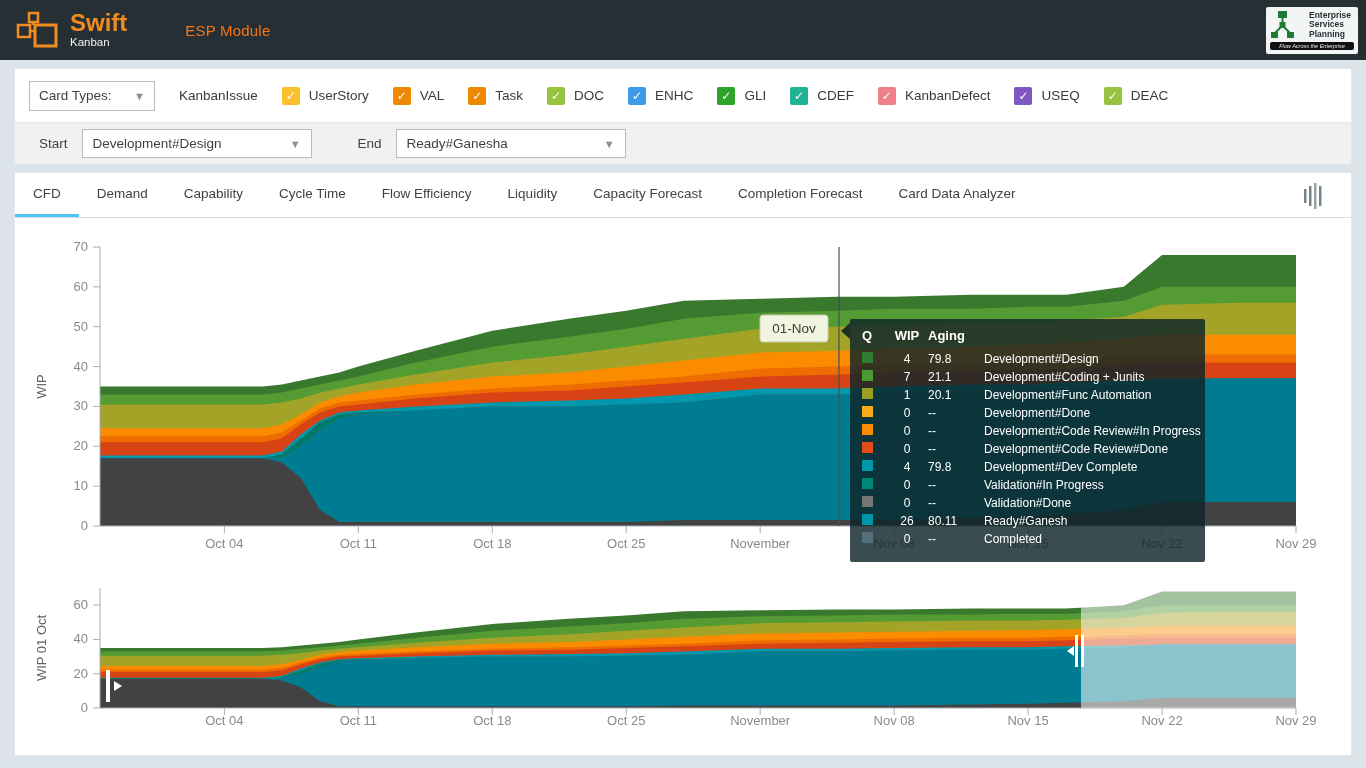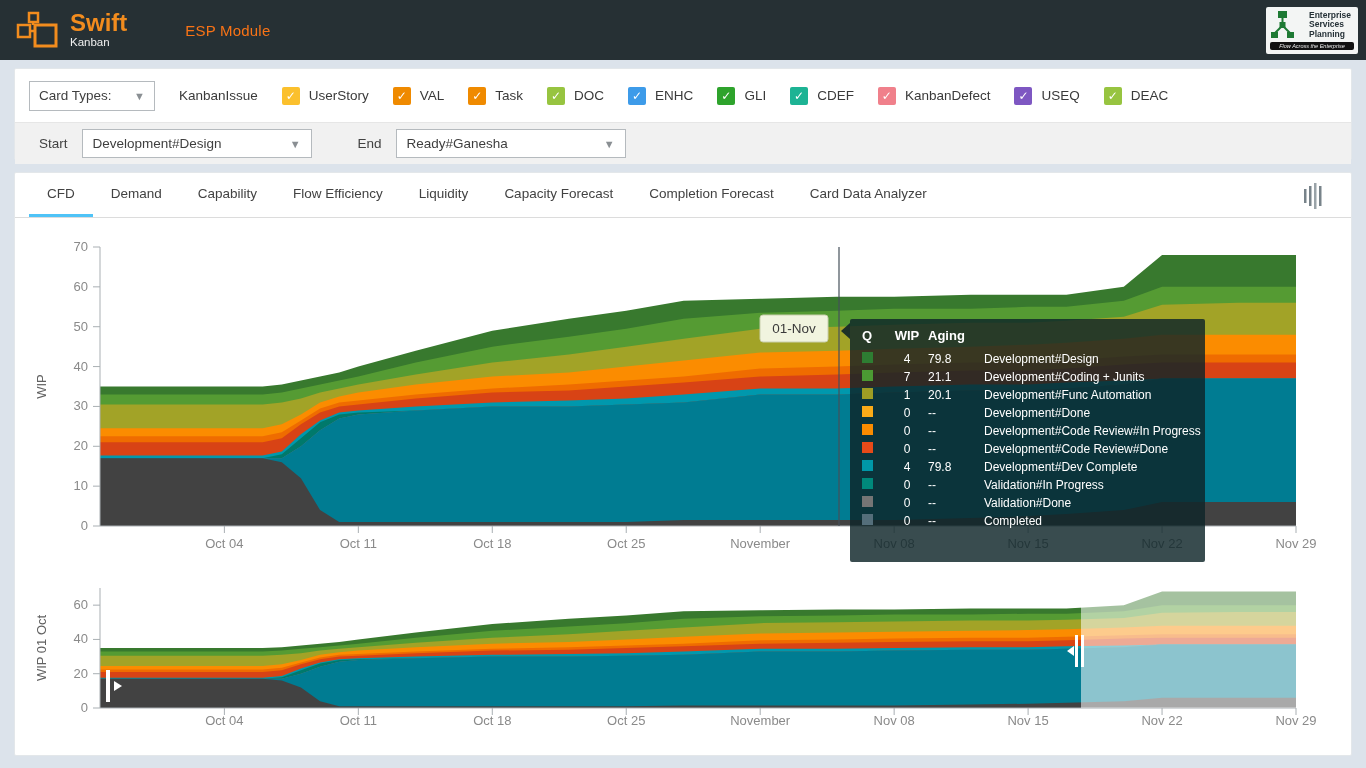--- a/index.html
+++ b/index.html
@@ -25,21 +25,21 @@
   .ct-dd { width:126px; height:30px; border:1px solid #b5babe; display:flex; align-items:center; justify-content:space-between; padding:0 9px; font-size:13.5px; color:#3f3f3f; background:#fff; }
   .caret { color:#8a8f93; font-size:11px; }
   .ct-item { display:flex; align-items:center; gap:9px; font-size:13.5px; color:#3a3a3a; }
   .cbx { width:18px; height:18px; border-radius:2px; display:flex; align-items:center; justify-content:center; color:#fff; font-size:12px; font-weight:bold; }
   .se-row { height:42px; background:#f1f1f1; display:flex; align-items:center; padding-left:24px; border-top:1px solid #e6e6e6; }
   .se-label { font-size:13.5px; color:#424242; margin-right:14px; }
   .select { width:230px; height:29px; background:#fff; border:1px solid #b5babe; display:flex; align-items:center; justify-content:space-between; padding:0 10px; font-size:13.5px; color:#3f3f3f; }
   .se-gap { width:46px; }
 
   .chart-card { left:14px; top:172px; width:1338px; height:584px; }
-  .tabs { height:45px; border-bottom:1px solid #dcdcdc; display:flex; align-items:stretch; padding-left:14px; position:relative; }
+  .tabs { height:45px; border-bottom:1px solid #dcdcdc; display:flex; align-items:stretch; position:relative; }
   .tab { display:flex; align-items:center; padding:0 18px; font-size:13.5px; color:#424242; cursor:pointer; border-bottom:3px solid transparent; white-space:nowrap; }
   .tab.active { border-bottom-color:#4fc3f7; }
   .bars-icon { position:absolute; right:26px; top:10px; }
 
   svg text { font-family:"Liberation Sans","DejaVu Sans",sans-serif; }
 
   
   .cfd-tooltip { position:absolute; left:835px; top:146px; width:355px; height:243px; background:rgba(14,36,40,.82); color:#fff; border-radius:2px; z-index:6; }
   .cfd-tooltip:before { content:""; position:absolute; left:-9px; top:4px; border-top:8px solid transparent; border-bottom:8px solid transparent; border-right:9px solid rgba(14,36,40,.9); }
   .tt-grid { display:grid; grid-template-columns:36px 42px 56px 1fr; align-items:center; }
@@ -154,20 +154,21 @@
       <span class="caret">▼</span>
     </div>
   </div>
 </div>
 
 <div class="card chart-card">
   <div class="tabs" id="tabs-row">
     <div class="tab active">CFD</div>
       <div class="tab">Demand</div>
       <div class="tab">Capability</div>
+      <div class="tab">Cycle Time</div>
       <div class="tab">Flow Efficiency</div>
       <div class="tab">Liquidity</div>
       <div class="tab">Capacity Forecast</div>
       <div class="tab">Completion Forecast</div>
       <div class="tab">Card Data Analyzer</div>
       <svg class="bars-icon" width="22" height="26" viewBox="0 0 22 26">
       <rect x="1" y="6" width="2.5" height="14" fill="#78838a"></rect>
       <rect x="6" y="3" width="2.5" height="20" fill="#78838a"></rect>
       <rect x="11" y="0" width="2.5" height="26" fill="#9aa3a8"></rect>
       <rect x="16" y="3" width="2.5" height="20" fill="#78838a"></rect>
@@ -345,20 +346,26 @@
           <div>--</div>
           <div class="tt-stage">Validation#In Progress</div>
         </div>
         <div class="tt-grid tt-row">
           <div class="tt-q"><span class="tt-swatch" style="background: rgb(117, 117, 117);"></span></div>
           <div class="tt-wip">0</div>
           <div>--</div>
           <div class="tt-stage">Validation#Done</div>
         </div>
         <div class="tt-grid tt-row">
+          <div class="tt-q"><span class="tt-swatch" style="background: rgb(0, 151, 167);"></span></div>
+          <div class="tt-wip">26</div>
+          <div>80.11</div>
+          <div class="tt-stage">Ready#Ganesh</div>
+        </div>
+        <div class="tt-grid tt-row">
           <div class="tt-q"><span class="tt-swatch" style="background: rgb(84, 110, 122);"></span></div>
           <div class="tt-wip">0</div>
           <div>--</div>
           <div class="tt-stage">Completed</div>
         </div>
       </div>
   </div>
 </div>
 
 </body></html>

